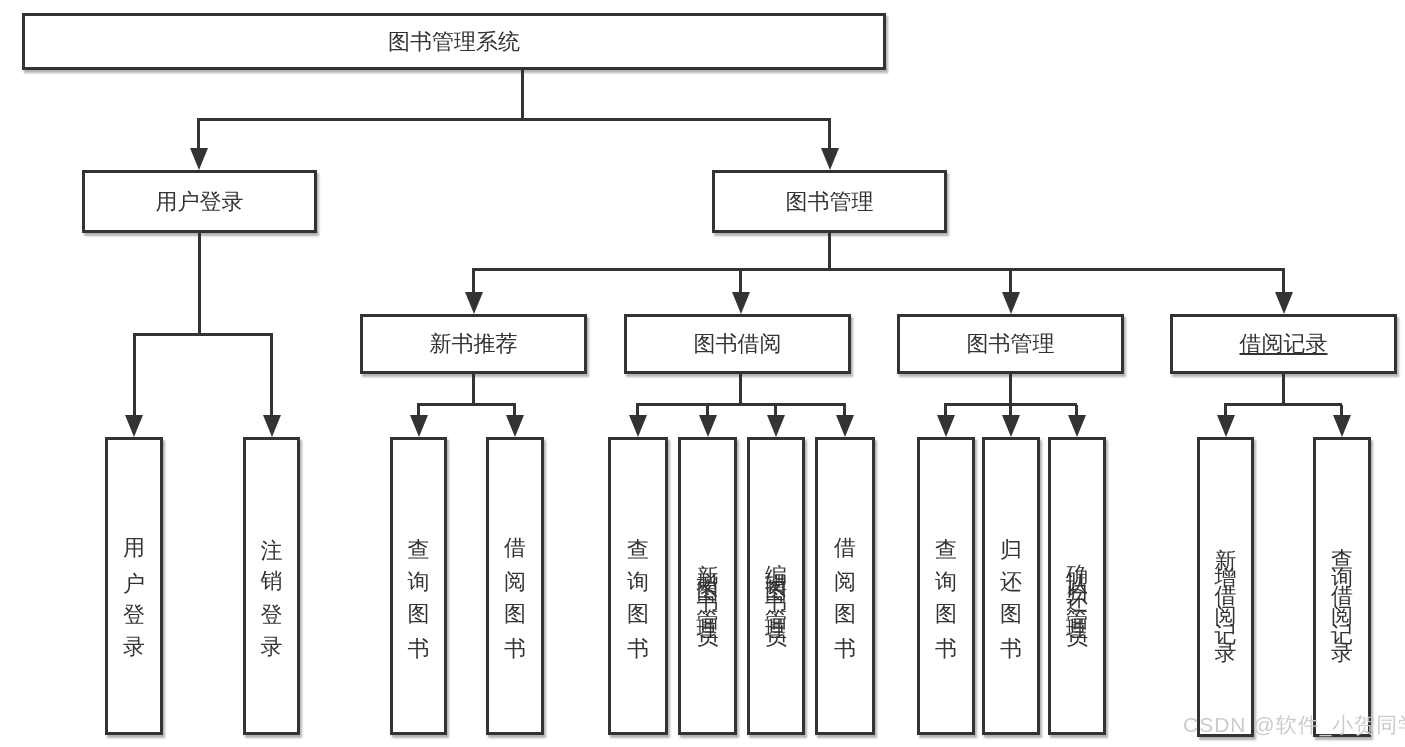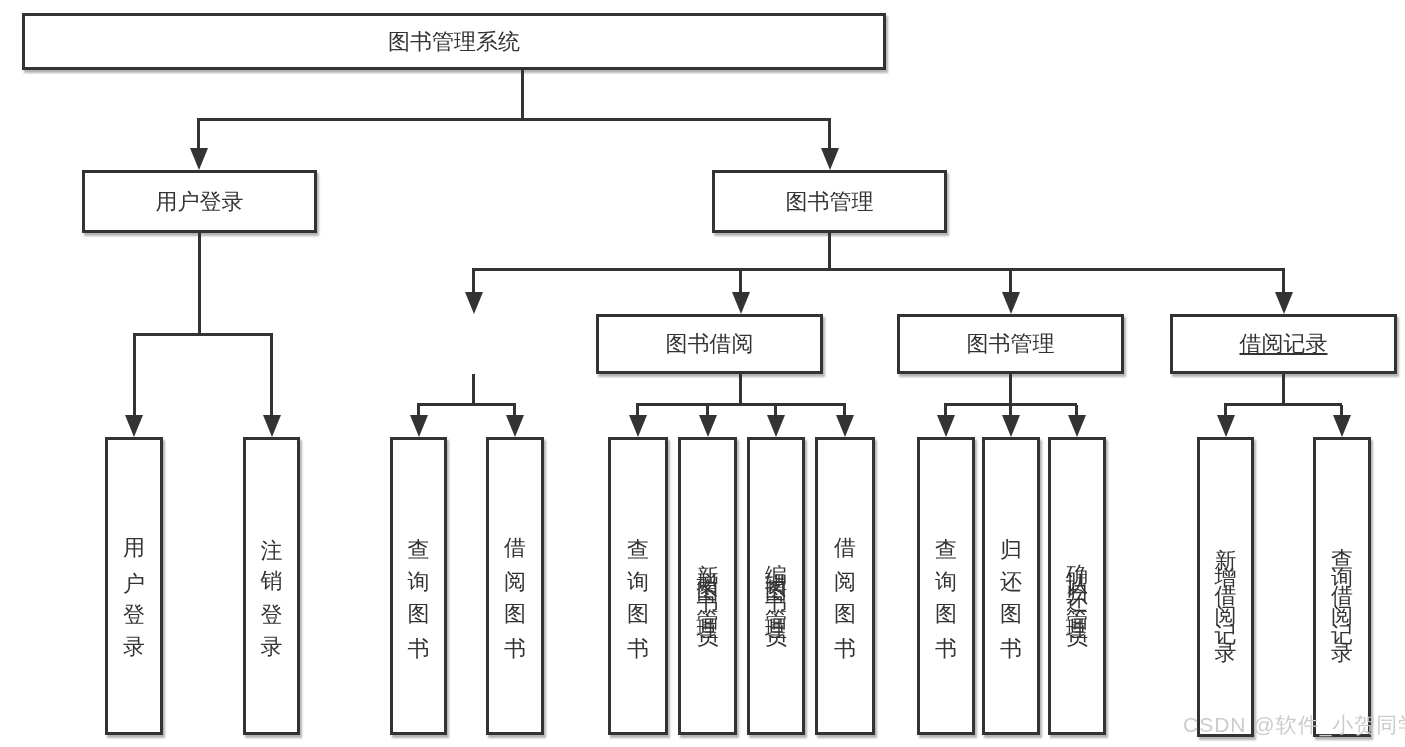--- a/index.html
+++ b/index.html
@@ -71,21 +71,24 @@
   <div class="ln" style="left:472px;top:268px;width:813px;height:3px;"></div>
   <div class="ln" style="left:472px;top:270px;width:3px;height:24px;"></div>
   <div class="ah" style="left:465px;top:292px;"></div>
   <div class="ln" style="left:739px;top:270px;width:3px;height:24px;"></div>
   <div class="ah" style="left:732px;top:292px;"></div>
   <div class="ln" style="left:1009px;top:270px;width:3px;height:24px;"></div>
   <div class="ah" style="left:1002px;top:292px;"></div>
   <div class="ln" style="left:1282px;top:270px;width:3px;height:24px;"></div>
   <div class="ah" style="left:1275px;top:292px;"></div>
 
-  <div class="box" style="left:596px;top:314px;width:227px;height:60px;">
+  <div class="box" style="left:360px;top:314px;width:227px;height:60px;">
+    <span>新书推荐</span>
+  </div>
+  <div class="box" style="left:624px;top:314px;width:227px;height:60px;">
     <span>图书借阅</span>
   </div>
   <div class="box" style="left:897px;top:314px;width:227px;height:60px;">
     <span>图书管理</span>
   </div>
   <div class="box" style="left:1170px;top:314px;width:227px;height:60px;text-decoration:underline;">
     <span>借阅记录</span>
   </div>
 
   <div class="ln" style="left:472px;top:374px;width:3px;height:31px;"></div>

